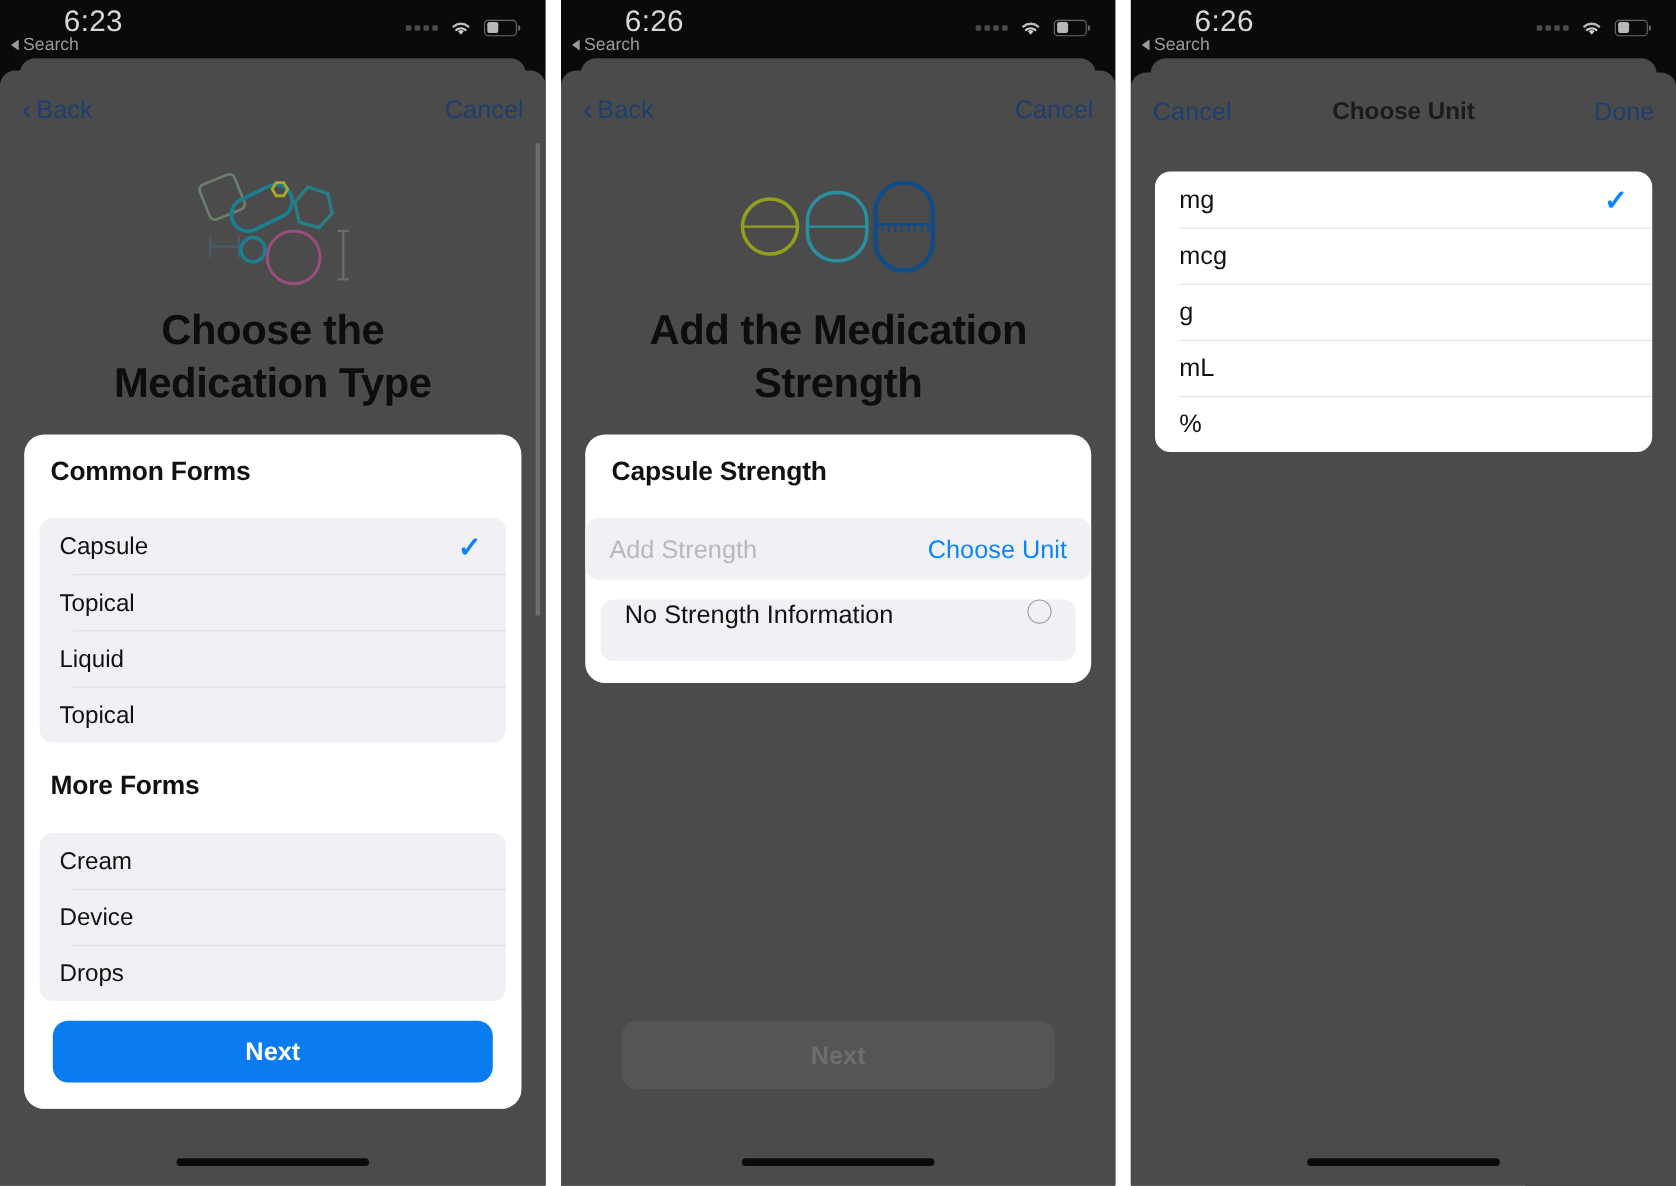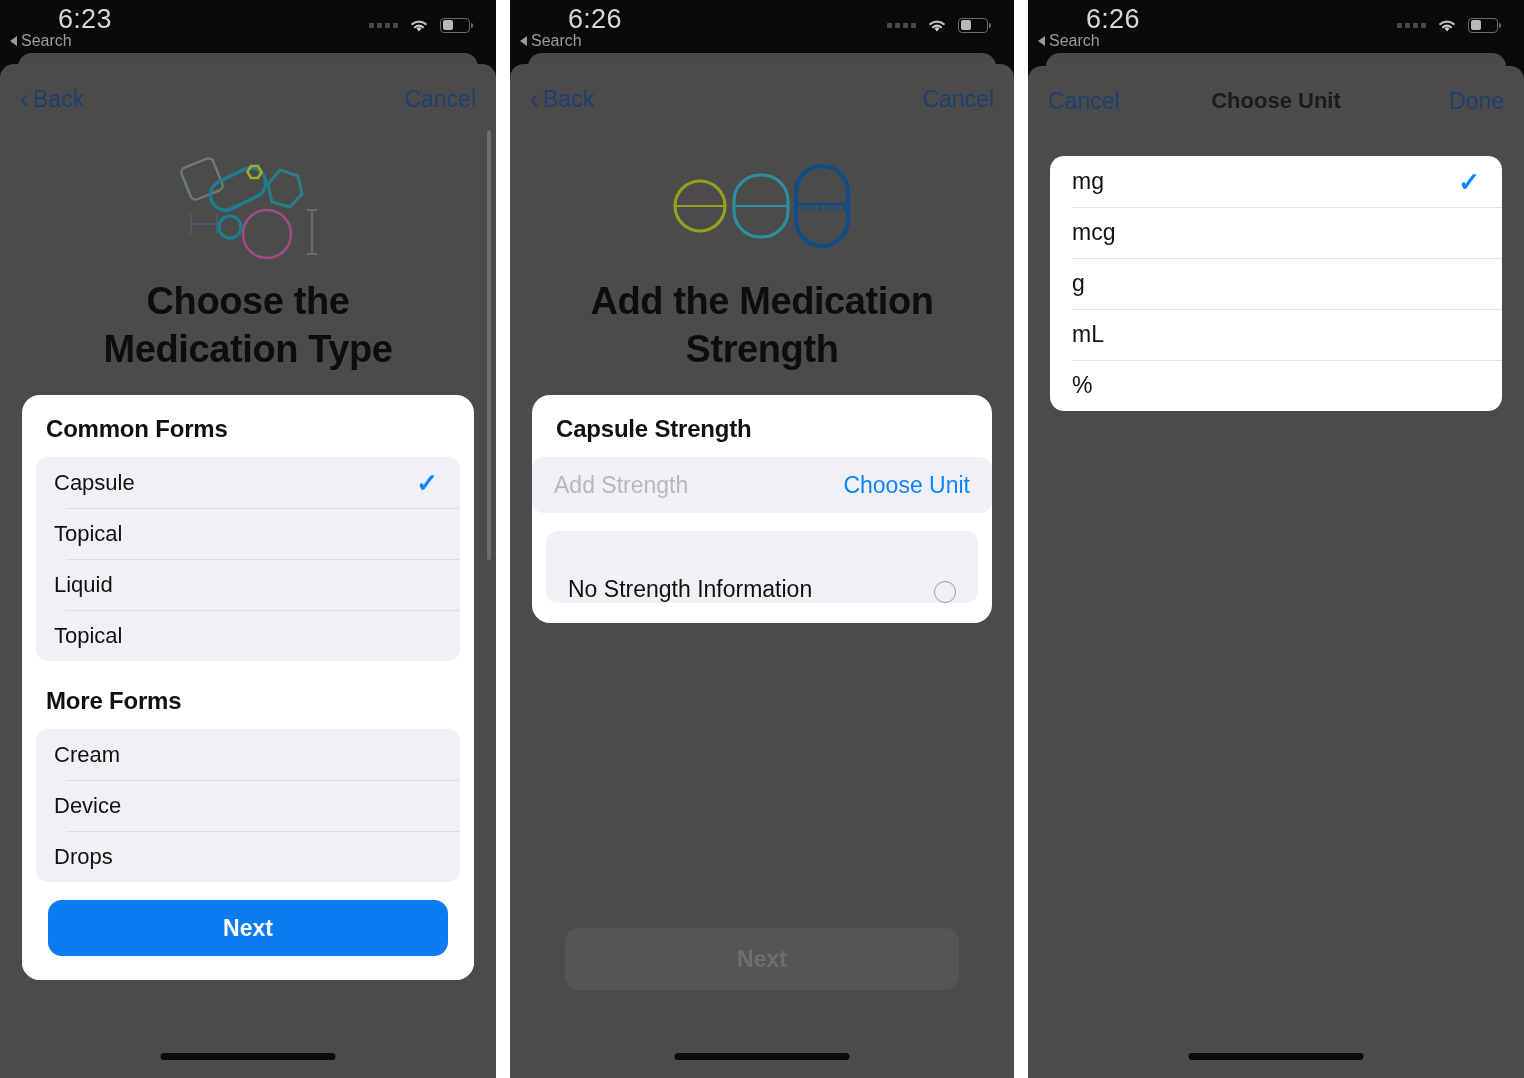--- a/index.html
+++ b/index.html
@@ -118,21 +118,21 @@
   .card {
     background: #ffffff;
     border-radius: 18px;
     margin: 22px 22px 0;
     overflow: hidden;
     position: relative;
     z-index: 12;
   }
   .card-title {
     font-size: 24px; font-weight: 700; color: #111;
-    padding: 20px 24px 14px;
+    padding: 20px 24px 28px;
     letter-spacing: -0.2px;
   }
   .rowgroup { background: #f1f1f5; }
   .row {
     height: 51px;
     display: flex; align-items: center;
     padding: 0 22px 0 18px;
     font-size: 22px; color: #111;
     position: relative;
   }
@@ -150,21 +150,21 @@
   
   .fieldrow {
     height: 56px; display: flex; align-items: center;
     background: #f1f1f5; border-radius: 12px;
     margin: 0 0; padding: 0 22px 0 22px;
   }
   .fieldrow .ph { flex: 1; font-size: 23px; color: #b7b7bd; }
   .fieldrow .act { font-size: 23px; color: #0a84ff; }
 
   .optrow {
-    height: 72px; display: flex; align-items: flex-end;
+    height: 56px; display: flex; align-items: flex-start;
     background: #f1f1f5; border-radius: 12px;
     margin: 18px 14px 20px; padding: 0 22px 0 22px;
     font-size: 23px; color: #111;
   }
   .optrow .lbl { flex: 1; }
   .radio {
     width: 22px; height: 22px; border-radius: 50%;
     border: 1.8px solid #9a9aa2;
   }
 

